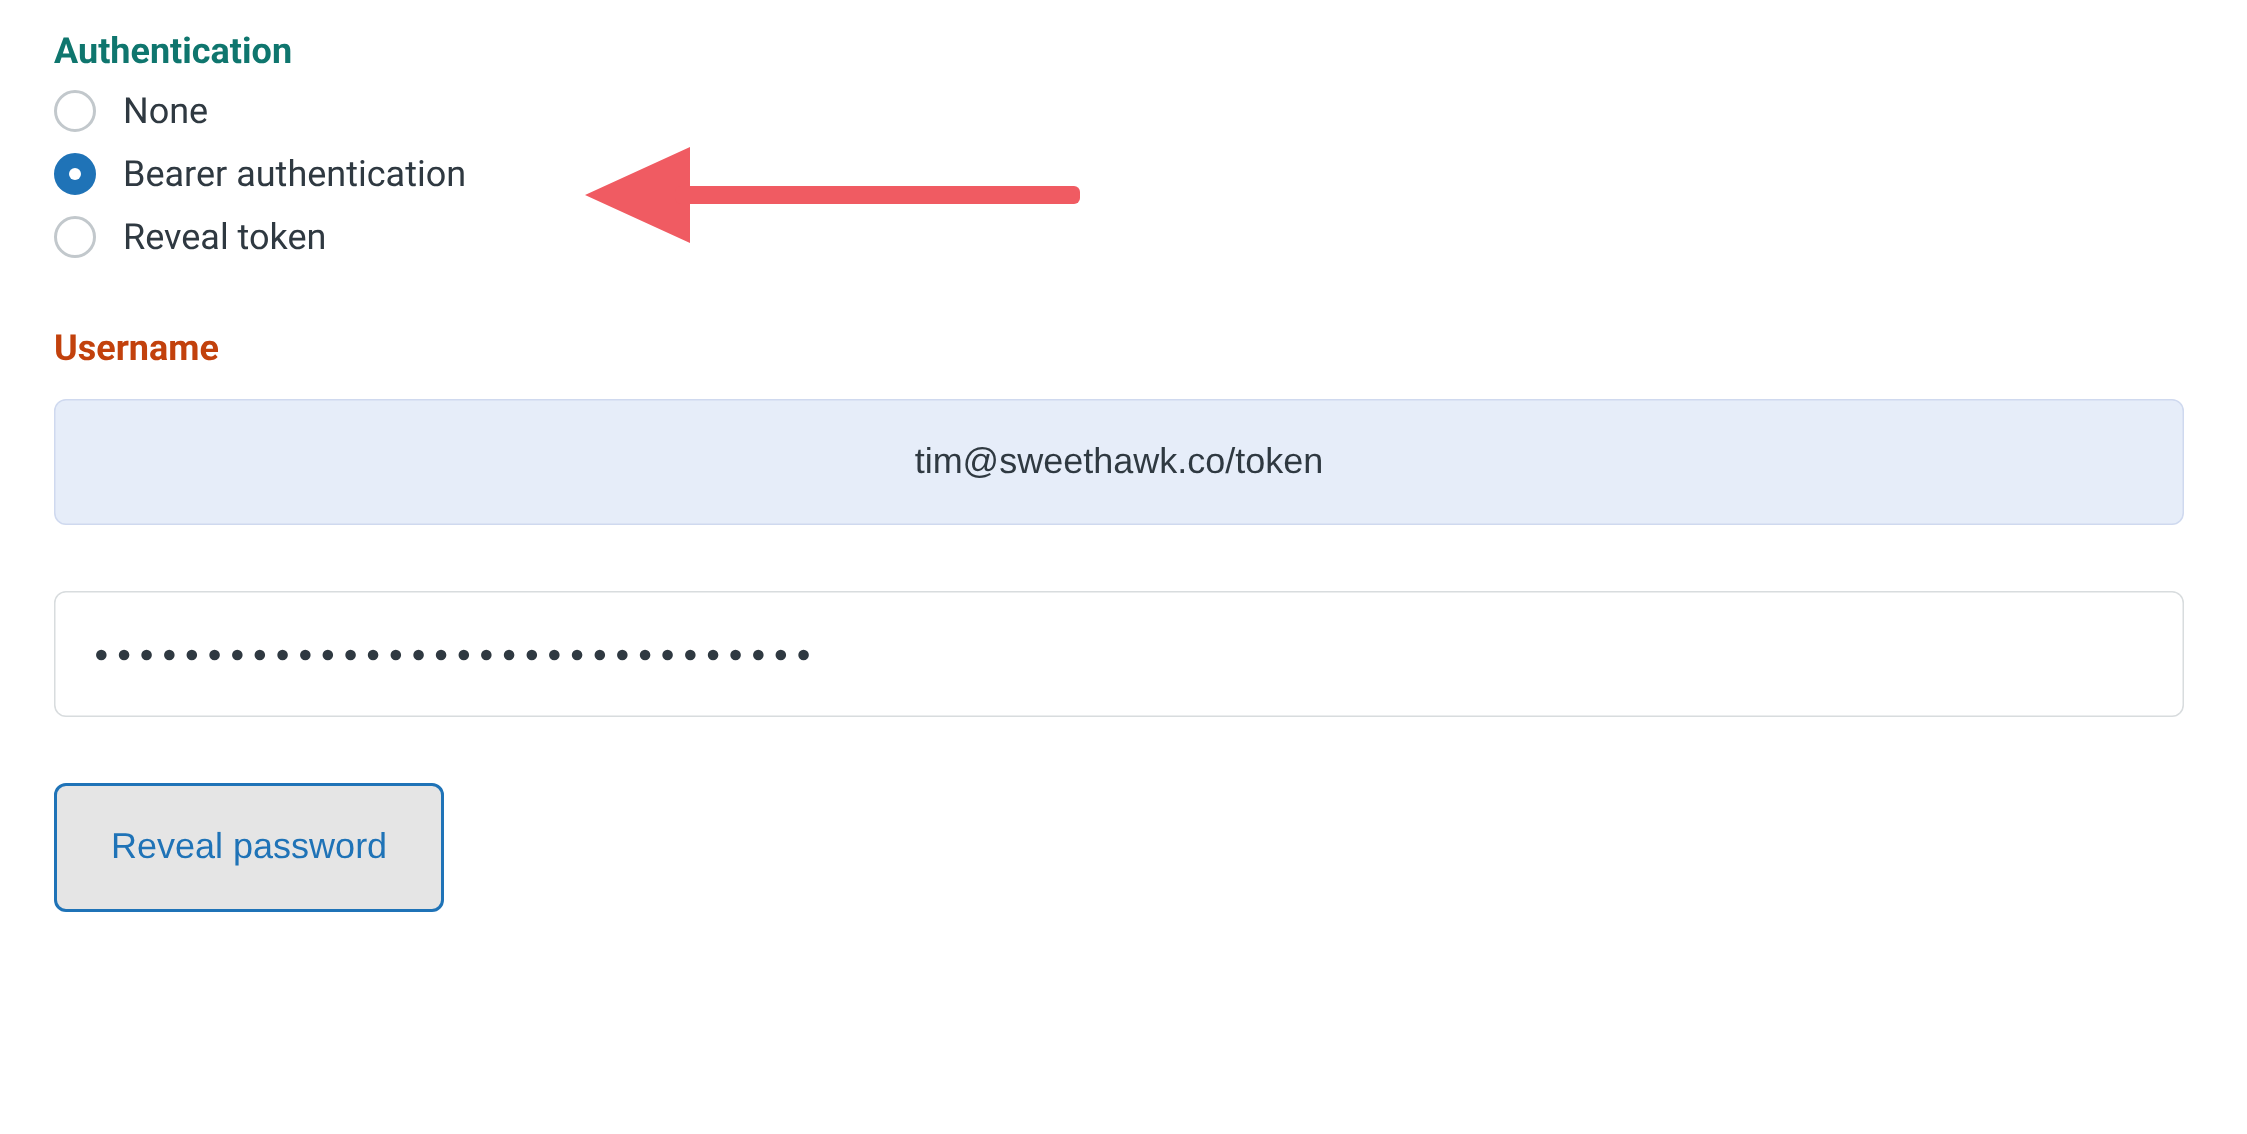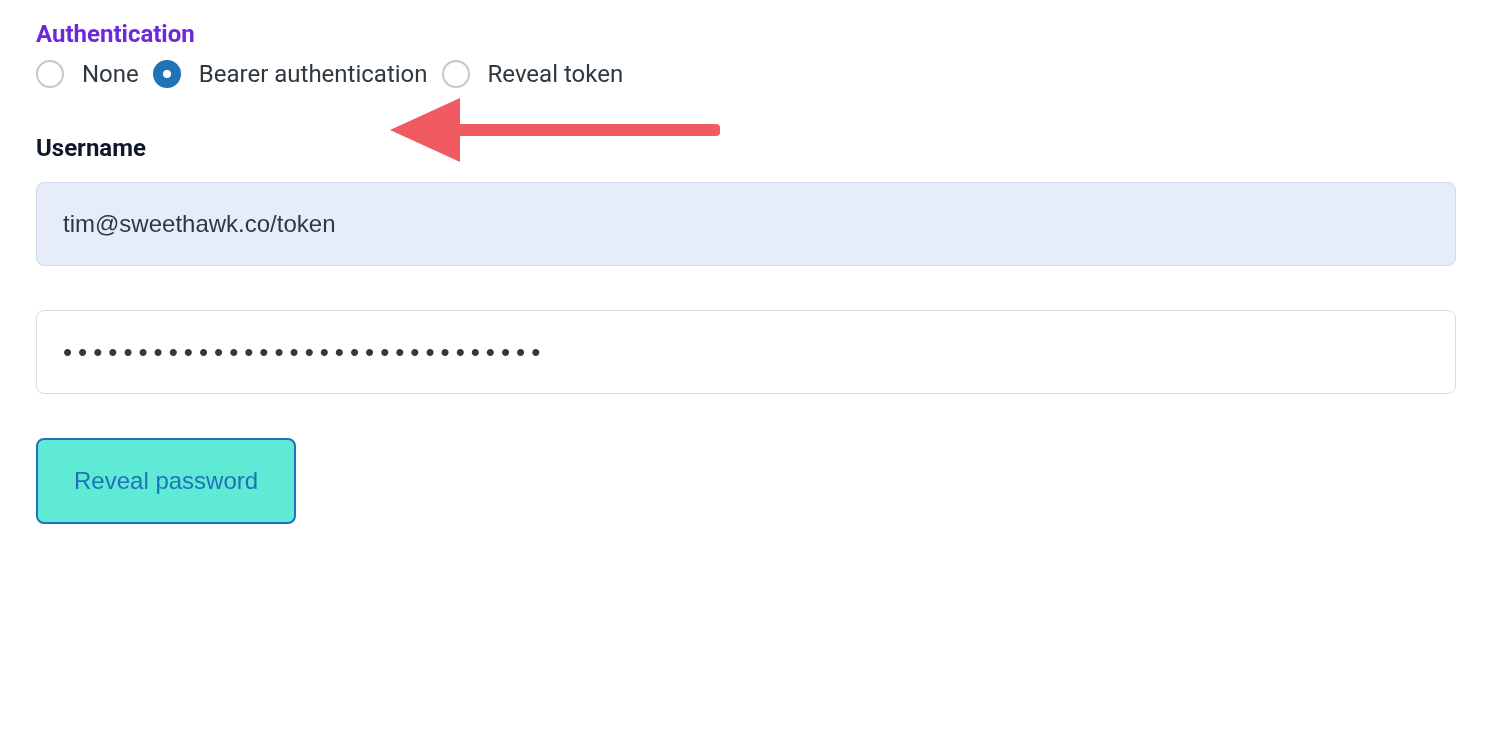--- a/index.html
+++ b/index.html
@@ -11,26 +11,26 @@
     background: #ffffff;
   }
   .page {
     padding: 20px 36px 40px 36px;
     position: relative;
     width: 1498px;
   }
   .section-title {
     font-size: 24px;
     font-weight: 700;
-    color: #6d28d9;
+    color: #0f766e;
     margin: 0 0 12px 0;
   }
   .radio-group {
     display: flex;
-    flex-direction: row;
+    flex-direction: column;
     gap: 14px;
     margin-bottom: 46px;
   }
   .radio-row {
     display: flex;
     align-items: center;
     gap: 18px;
     cursor: pointer;
   }
   .radio {
@@ -58,55 +58,56 @@
     transform: translate(-50%, -50%);
   }
   .radio-label {
     font-size: 24px;
     color: #2f3941;
   }
 
   .field-label {
     font-size: 24px;
     font-weight: 700;
-    color: #0f172a;
+    color: #c2410c;
     margin: 0 0 20px 0;
   }
   .field-block {
     margin-bottom: 44px;
   }
   .text-input {
     width: 1420px;
     max-width: 100%;
     height: 84px;
     border: 1px solid #d8dcde;
     border-radius: 8px;
     padding: 0 26px;
     font-size: 24px;
     color: #2f3941;
     background: #ffffff;
     outline: none;
   }
   .text-input.filled {
     background: #e6edf9;
     border-color: #cfd9ef;
+    text-align: center;
   }
   .text-input.password {
     letter-spacing: 6px;
     font-size: 26px;
   }
   .btn-outline {
     display: inline-flex;
     align-items: center;
     justify-content: center;
     height: 86px;
     padding: 0 36px;
     border: 2px solid #1f73b7;
     border-radius: 8px;
-    background: #5eead4;
+    background: #e5e5e5;
     color: #1f73b7;
     font-size: 24px;
     font-weight: 500;
     cursor: pointer;
   }
 
   
   .annotation-arrow {
     position: absolute;
     pointer-events: none;

